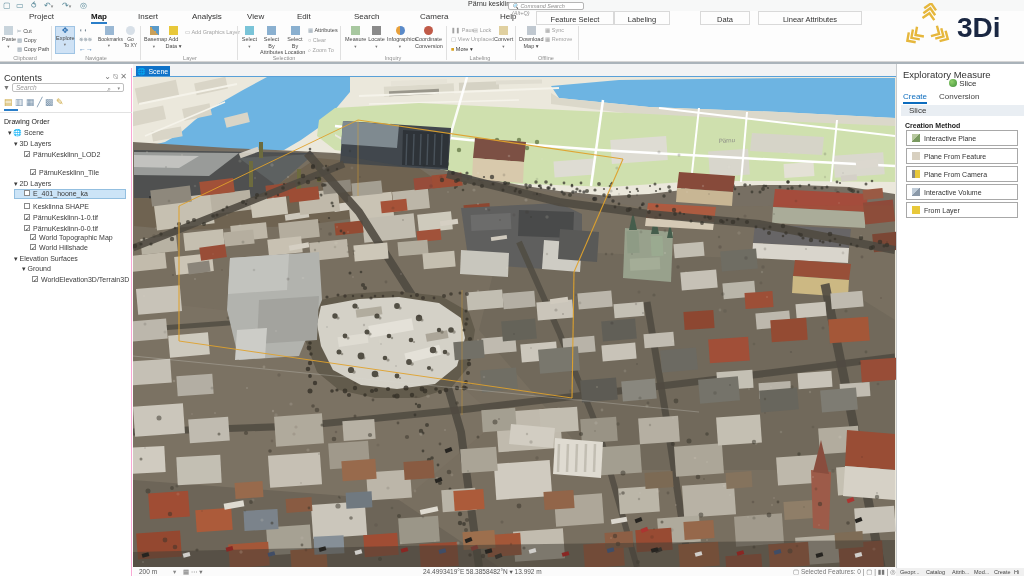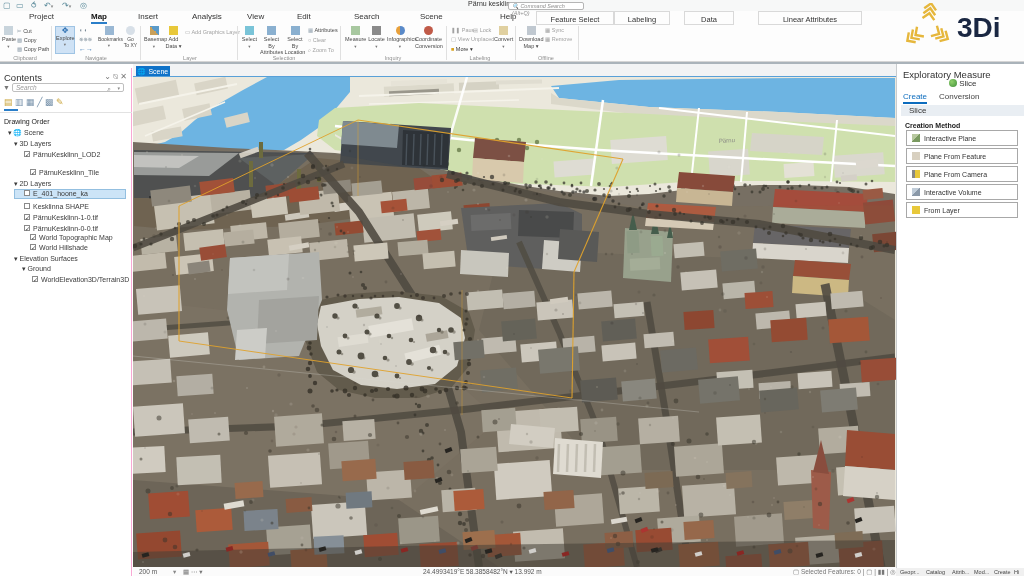--- a/index.html
+++ b/index.html
@@ -56,25 +56,25 @@
     </div>
     <div class="abs" style="left:508px;top:2px;width:76px;height:8px;border:1px solid #b5b5b5;border-radius:2px;background:#fff;font-size:5.5px;color:#8f8f8f;font-style:italic;padding:0 0 0 3px;line-height:7px">🔍 Command Search (Alt+Q)</div>
     <div id="tabs">
       <span class="tab" style="left:8px">Project</span>
       <span class="tab" style="left:70px;color:#111;font-weight:bold;border-bottom:2px solid #2a7ec9;padding-bottom:1px">Map</span>
       <span class="tab" style="left:117px">Insert</span>
       <span class="tab" style="left:171px">Analysis</span>
       <span class="tab" style="left:226px">View</span>
       <span class="tab" style="left:276px">Edit</span>
       <span class="tab" style="left:333px">Search</span>
-      <span class="tab" style="left:399px">Scene</span>
+      <span class="tab" style="left:399px">Camera</span>
       <span class="tab" style="left:479px">Help</span>
       <span class="ctab" style="left:515px;width:78px">Feature Select</span>
       <span class="ctab" style="left:593px;width:56px">Labeling</span>
-      <span class="ctab" style="left:663px;width:50px">Data</span>
+      <span class="ctab" style="left:679px;width:50px">Data</span>
       <span class="ctab" style="left:737px;width:104px">Linear Attributes</span>
     </div>
     <div id="ribbonrow">
       <div class="ricon" style="left:2px;top:0;width:13px"><span class="ic" style="background:#c8d4dc"></span><br>Paste<br><span class="dd">▾</span></div>
       <div class="sml" style="left:17px;top:2px"><span style="color:#7a8a96">✂</span> Cut</div>
       <div class="sml" style="left:17px;top:11px"><span style="color:#9aa8b4">▩</span> Copy</div>
       <div class="sml" style="left:17px;top:20px"><span style="color:#9aa8b4">▩</span> Copy Path</div>
       <div class="glabel" style="left:2px;width:46px">Clipboard</div>
       <div class="gsep" style="left:51px"></div>
       <div style="position:absolute;left:55px;top:0;width:20px;height:28px;background:#cfe2f5;border:1px solid #9fc4e4;text-align:center;font-size:5.5px;color:#444;line-height:1.15"><span style="font-size:8px;color:#2a6db0;line-height:1">✥</span><br>Explore<br><span class="dd">▾</span></div>

